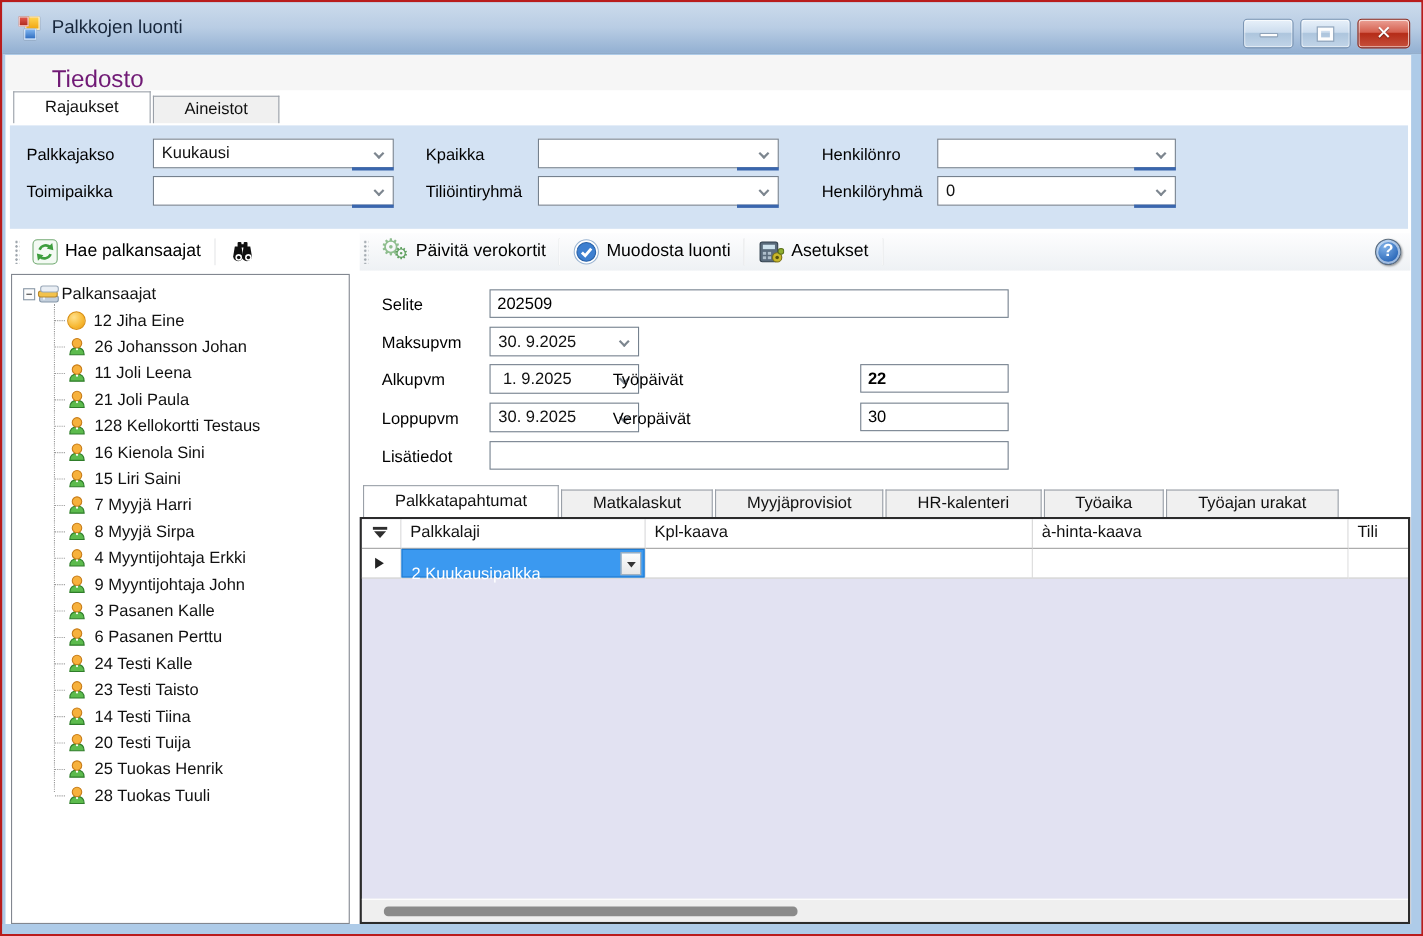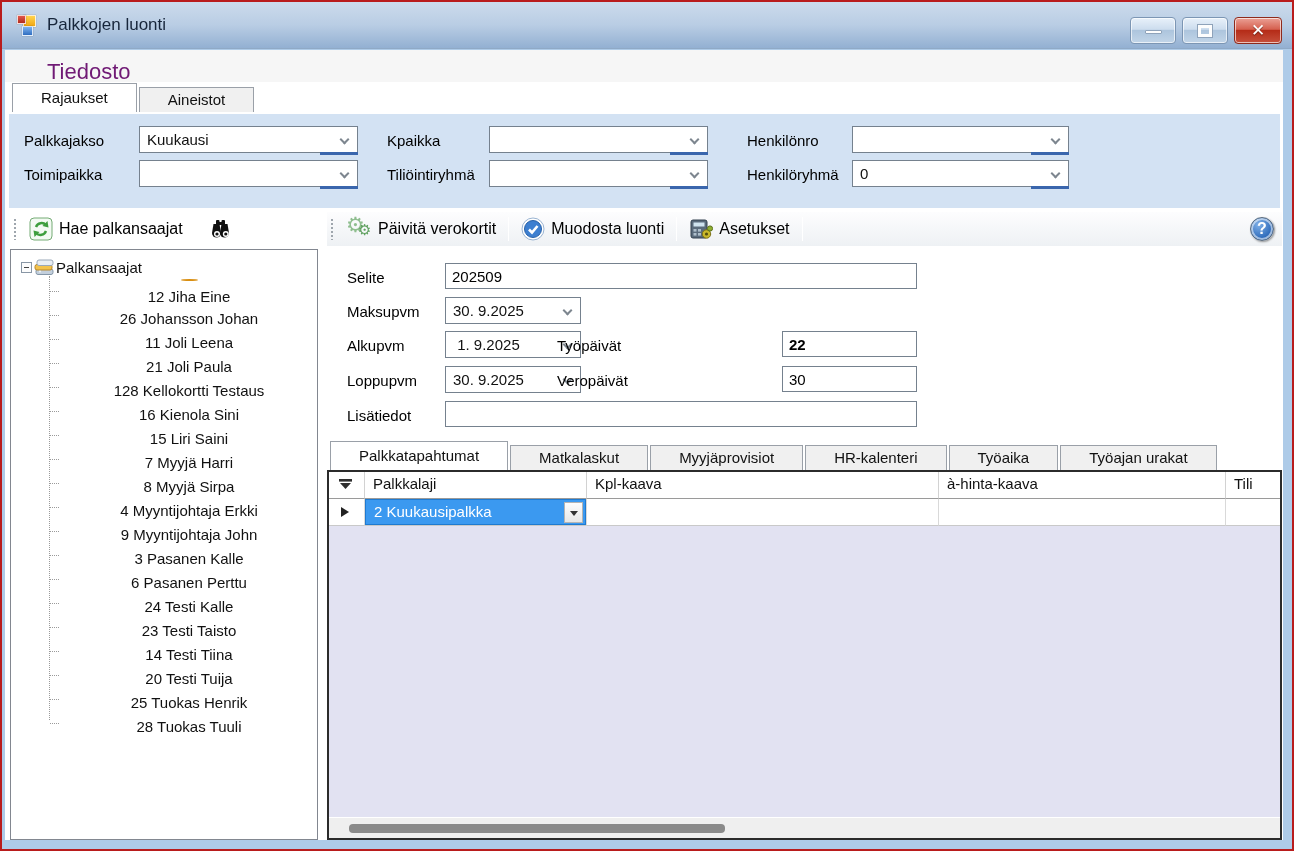--- a/index.html
+++ b/index.html
@@ -67,35 +67,35 @@
     border:1px solid #5a6b7d; color:#fff; font-weight:bold; font-size:16px; text-align:center; line-height:22px;
     box-shadow:inset 0 0 0 2px rgba(255,255,255,.55), 1px 1px 2px rgba(0,0,0,.4); }
   
   #tree-panel { left:8px; top:247px; width:308px; height:591px; background:#fff; border:1px solid #828790; overflow:hidden; }
   #tree { padding:5px 0 0 10px; }
   .tree-root { display:flex; align-items:center; gap:1px; height:24px; }
   .expand-box { width:11px; height:11px; border:1px solid #8896a5; background:#fcfcfc; position:relative; }
   .expand-box::after { content:''; position:absolute; left:2px; top:4px; width:5px; height:1px; background:#444; }
   .tree-children { position:relative; margin-left:16px; list-style:none; }
   .tree-children::before { content:''; position:absolute; left:12px; top:-3px; height:calc(100% - 12px); border-left:1px dotted #9a9a9a; }
-  .tree-item { display:flex; align-items:center; gap:7px; height:24px; padding-left:24px; position:relative; font-size:15px;flex-direction:column; }
+  .tree-item { display:flex; align-items:center; gap:7px; height:24px; padding-left:24px; position:relative; font-size:15px; }
   .tree-item::before { content:''; position:absolute; left:13px; top:12px; width:9px; border-top:1px dotted #9a9a9a; }
   .ball-icon { width:17px; height:17px; border-radius:50%;
     background:radial-gradient(circle at 35% 30%, #ffe089, #f7b832 60%, #e89a15); border:1px solid #d98f12; }
   
   .ibox { background:#fff; border:1px solid #75818e; font-size:15px; padding:2px 6px; font-family:inherit; color:#000; }
   
   #grid { left:325px; top:468px; width:955px; height:370px; border:2px solid #2b2b2b; background:#e2e2f2; }
   .gh { position:absolute; top:0; height:27px; background:#fff; border-right:1px solid #d2d2d2; border-bottom:1px solid #9a9a9a; font-size:15px; padding:3px 0 0 8px; }
   .gc { position:absolute; top:27px; height:27px; background:#fff; border-right:1px solid #d9d9d9; border-bottom:1px solid #c9c9c9; }
   .rowind { position:absolute; left:12px; top:8px; width:0; height:0;
     border-top:5px solid transparent; border-bottom:5px solid transparent; border-left:8px solid #222; }
   #cell-combo { position:absolute; left:0; top:0; width:100%; height:100%;
     background:#3b99f0; border:1px solid #1f7ad0; color:#fff; font-size:15px; }
-  #cell-combo .txt { position:absolute; left:8px; top:3px; }
+  #cell-combo .txt { position:absolute; left:8px; top:13px; }
   #cell-drop { position:absolute; right:2px; top:2px; width:19px; height:21px;
     background:linear-gradient(#fdfdfd,#e7e7e7); border:1px solid #b4b4b4; }
   #cell-drop::after { content:''; position:absolute; left:5px; top:8px; width:0; height:0;
     border-left:4px solid transparent; border-right:4px solid transparent; border-top:5px solid #333; }
   #hscroll { position:absolute; left:0; bottom:0; width:100%; height:21px; background:#efefef; border-top:1px solid #fff; }
   #hscroll-thumb { position:absolute; left:20px; top:6px; width:376px; height:9px; background:#8a8a8a; border-radius:4px; }
   
   .frame-r { left:1281px; top:47px; width:13px; height:791px; background:#aecbe8; }
   .frame-b { left:0; top:838px; width:1294px; height:13px; background:#aecbe8; }
   svg { display:block; }

